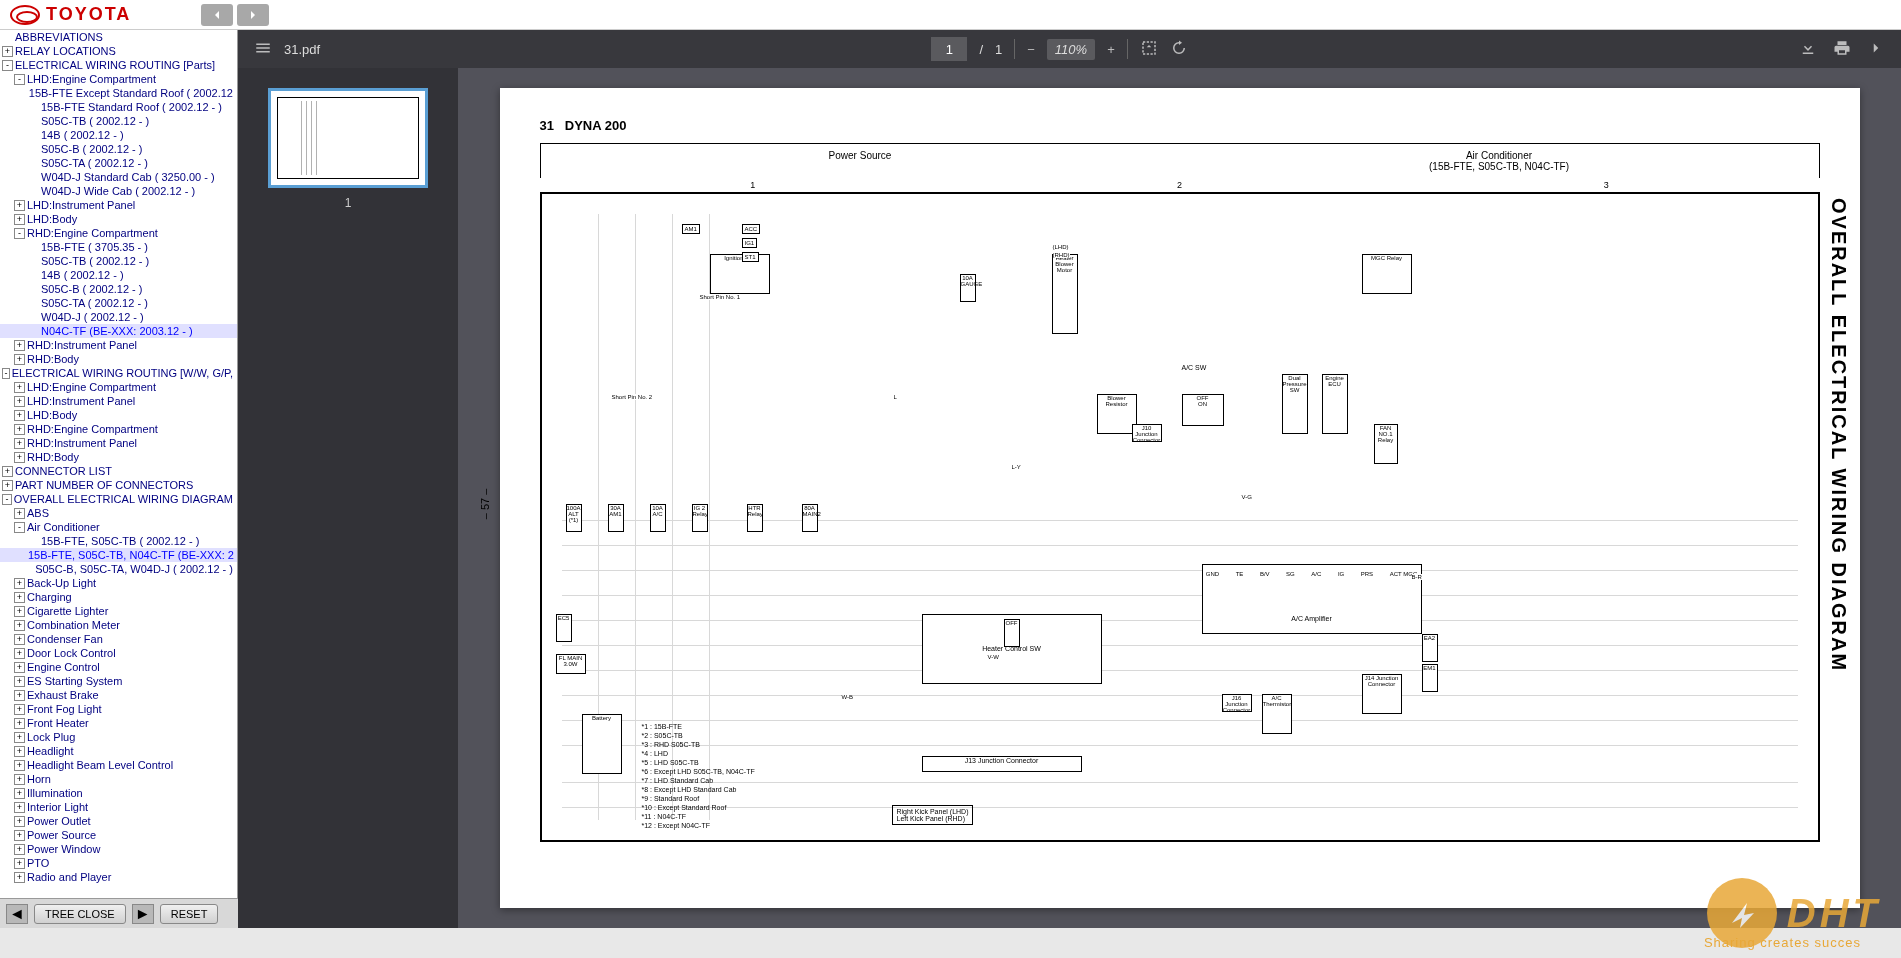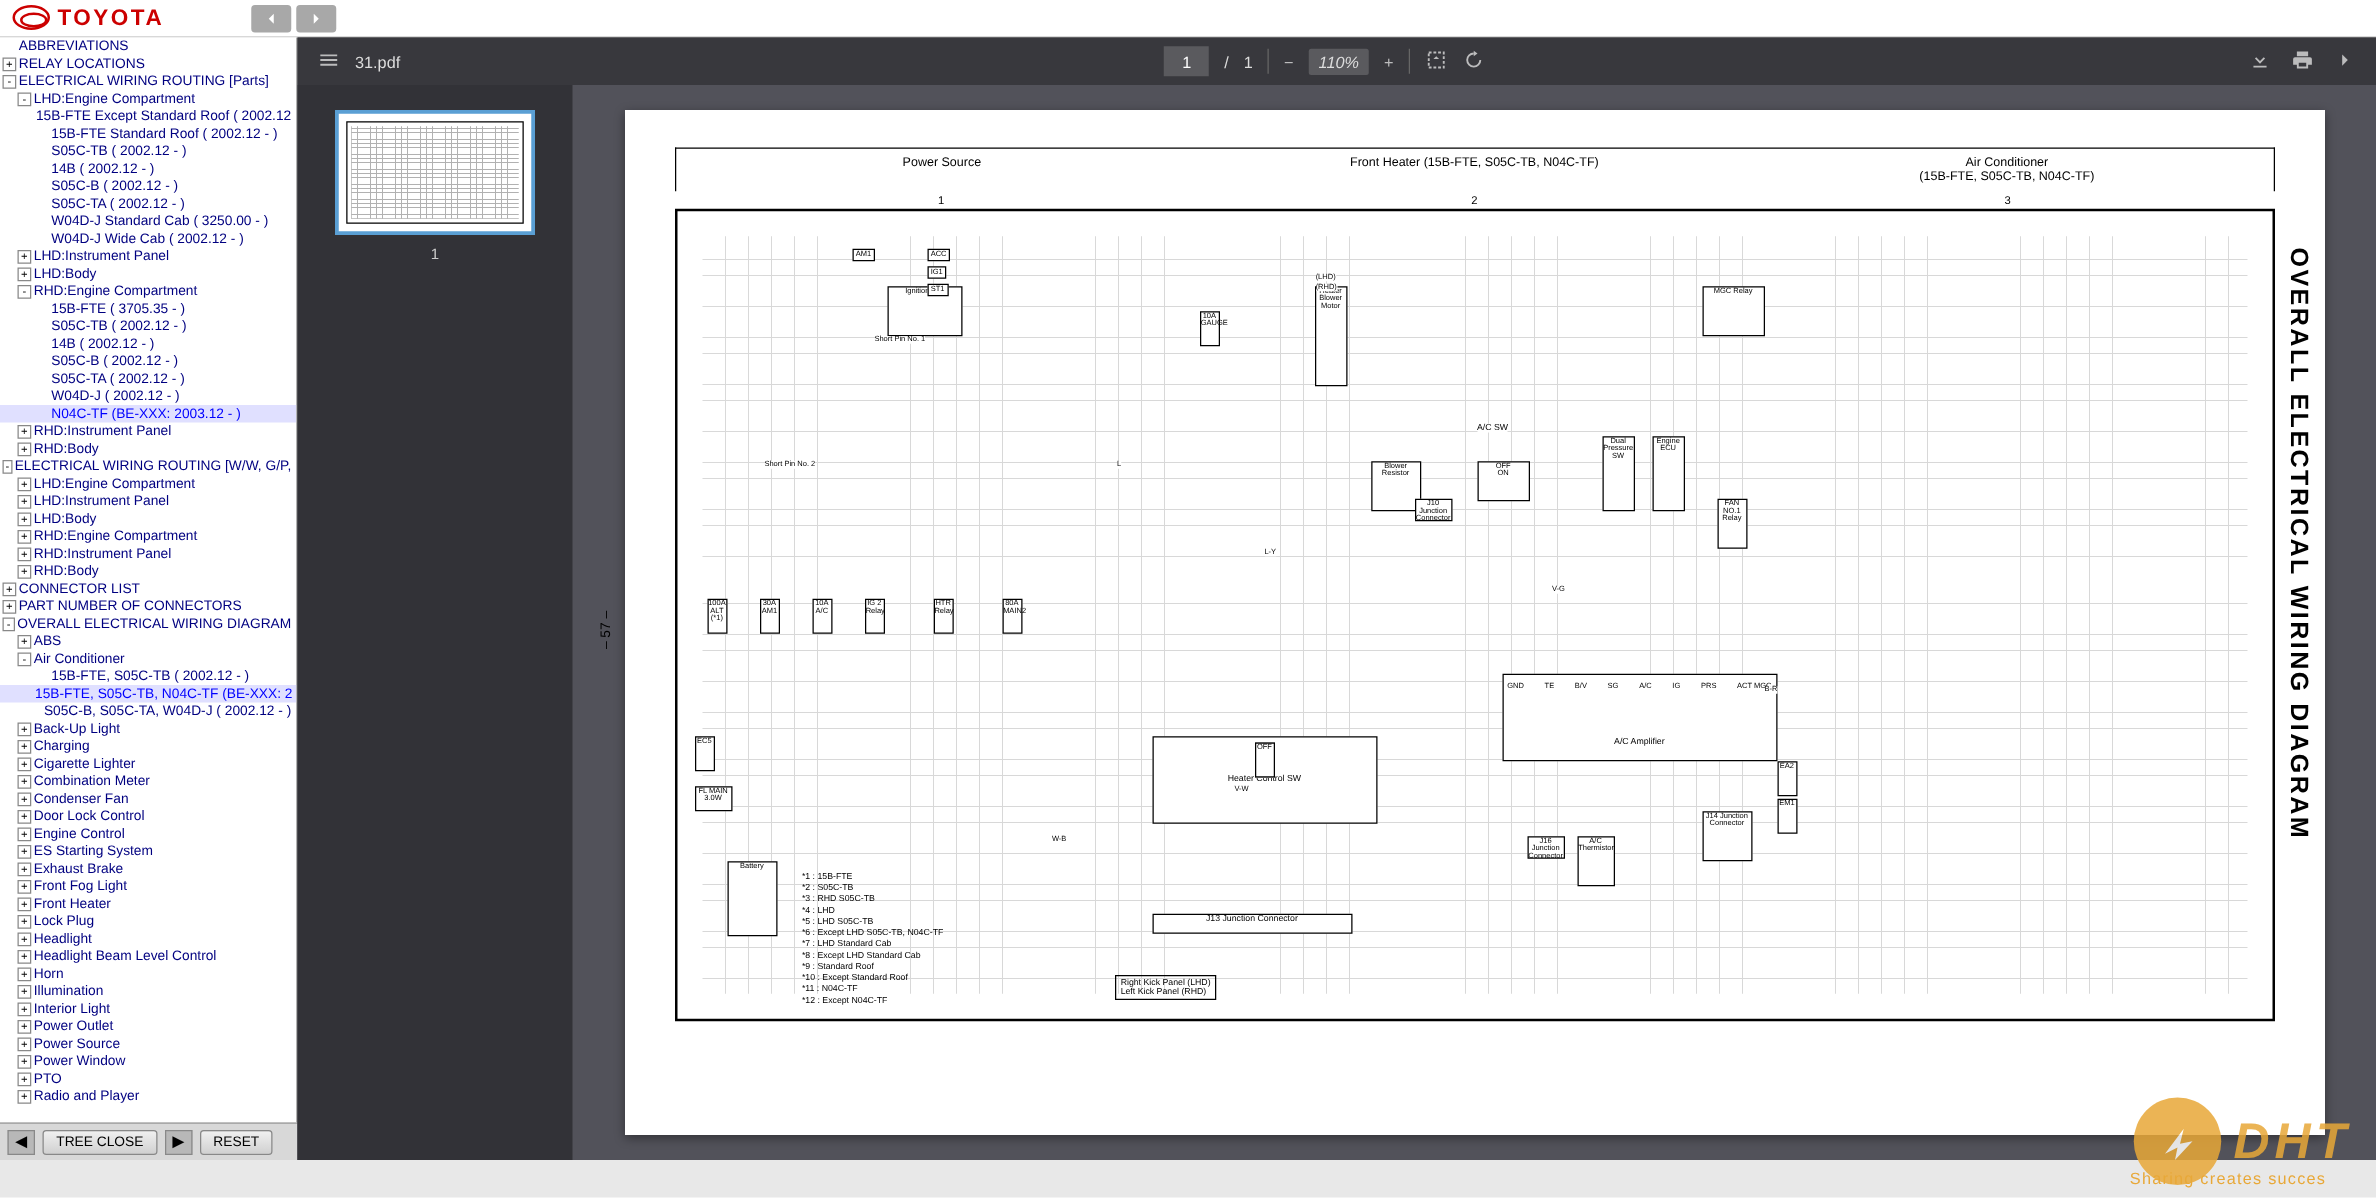--- a/index.html
+++ b/index.html
@@ -1,18 +1,18 @@
 <!DOCTYPE html>
 <html><head>
 <meta charset="utf-8">
 <style>
 * { margin: 0; padding: 0; box-sizing: border-box; font-family: Arial, sans-serif; }
 body { background: #e8e8e8; width: 1901px; height: 958px; overflow: hidden; position: relative; }
 .top-header { height: 30px; background: #fff; border-bottom: 1px solid #ccc; display: flex; align-items: center; padding: 0 10px; }
-.logo { display: flex; align-items: flex-start; gap: 6px; }
+.logo { display: flex; align-items: flex-end; gap: 6px; }
 .logo-oval { width: 30px; height: 20px; border: 2px solid #cc0000; border-radius: 50%; position: relative; }
 .logo-oval::before { content: ''; position: absolute; width: 18px; height: 8px; border: 2px solid #cc0000; border-radius: 50%; left: 4px; top: 4px; }
 .logo-text { font-weight: bold; color: #cc0000; font-size: 18px; letter-spacing: 2px; }
 .nav-arrows { margin-left: 70px; display: flex; gap: 4px; }
 .nav-arrow { width: 32px; height: 22px; background: #a8a8a8; border-radius: 3px; display: flex; align-items: center; justify-content: center; color: #fff; cursor: pointer; }
 .nav-arrow svg { width: 16px; height: 16px; }
 .main-container { display: flex; height: 898px; }
 .sidebar { width: 238px; background: #fff; border-right: 1px solid #999; overflow-y: auto; overflow-x: hidden; font-size: 11px; }
 .tree-item { display: flex; align-items: center; padding: 0 4px; line-height: 14px; white-space: nowrap; cursor: pointer; color: #000080; }
 .tree-item.active { color: #0000ff; background: #e0e0ff; }
@@ -401,23 +401,26 @@
             <div class="thumb-inner"></div>
             <div class="thumb-lines"></div>
           </div>
           <span class="thumbnail-label">1</span>
         </div>
 
         <div class="page-canvas">
           <div class="page">
             <div class="page-num-side">– 57 –</div>
             <div class="page-title-side">OVERALL ELECTRICAL WIRING DIAGRAM</div>
+            <div class="diagram-title">
+              <span>31</span>&nbsp;&nbsp;
+              <span>DYNA 200</span>
+            </div>
             <div class="diagram-header">
               <div class="diagram-header-cell">Power Source</div>
-              <div class="diagram-header-cell">Front Heater (15B-FTE, S05C-TB, N04C-TF)</div>
               <div class="diagram-header-cell" style="white-space:pre-line">Air Conditioner
 (15B-FTE, S05C-TB, N04C-TF)</div>
             </div>
             <div class="diagram-nums">
               <span>1</span>
               <span>2</span>
               <span>3</span>
             </div>
             <div class="diagram-outer">
               <div class="circuit-grid"></div>

